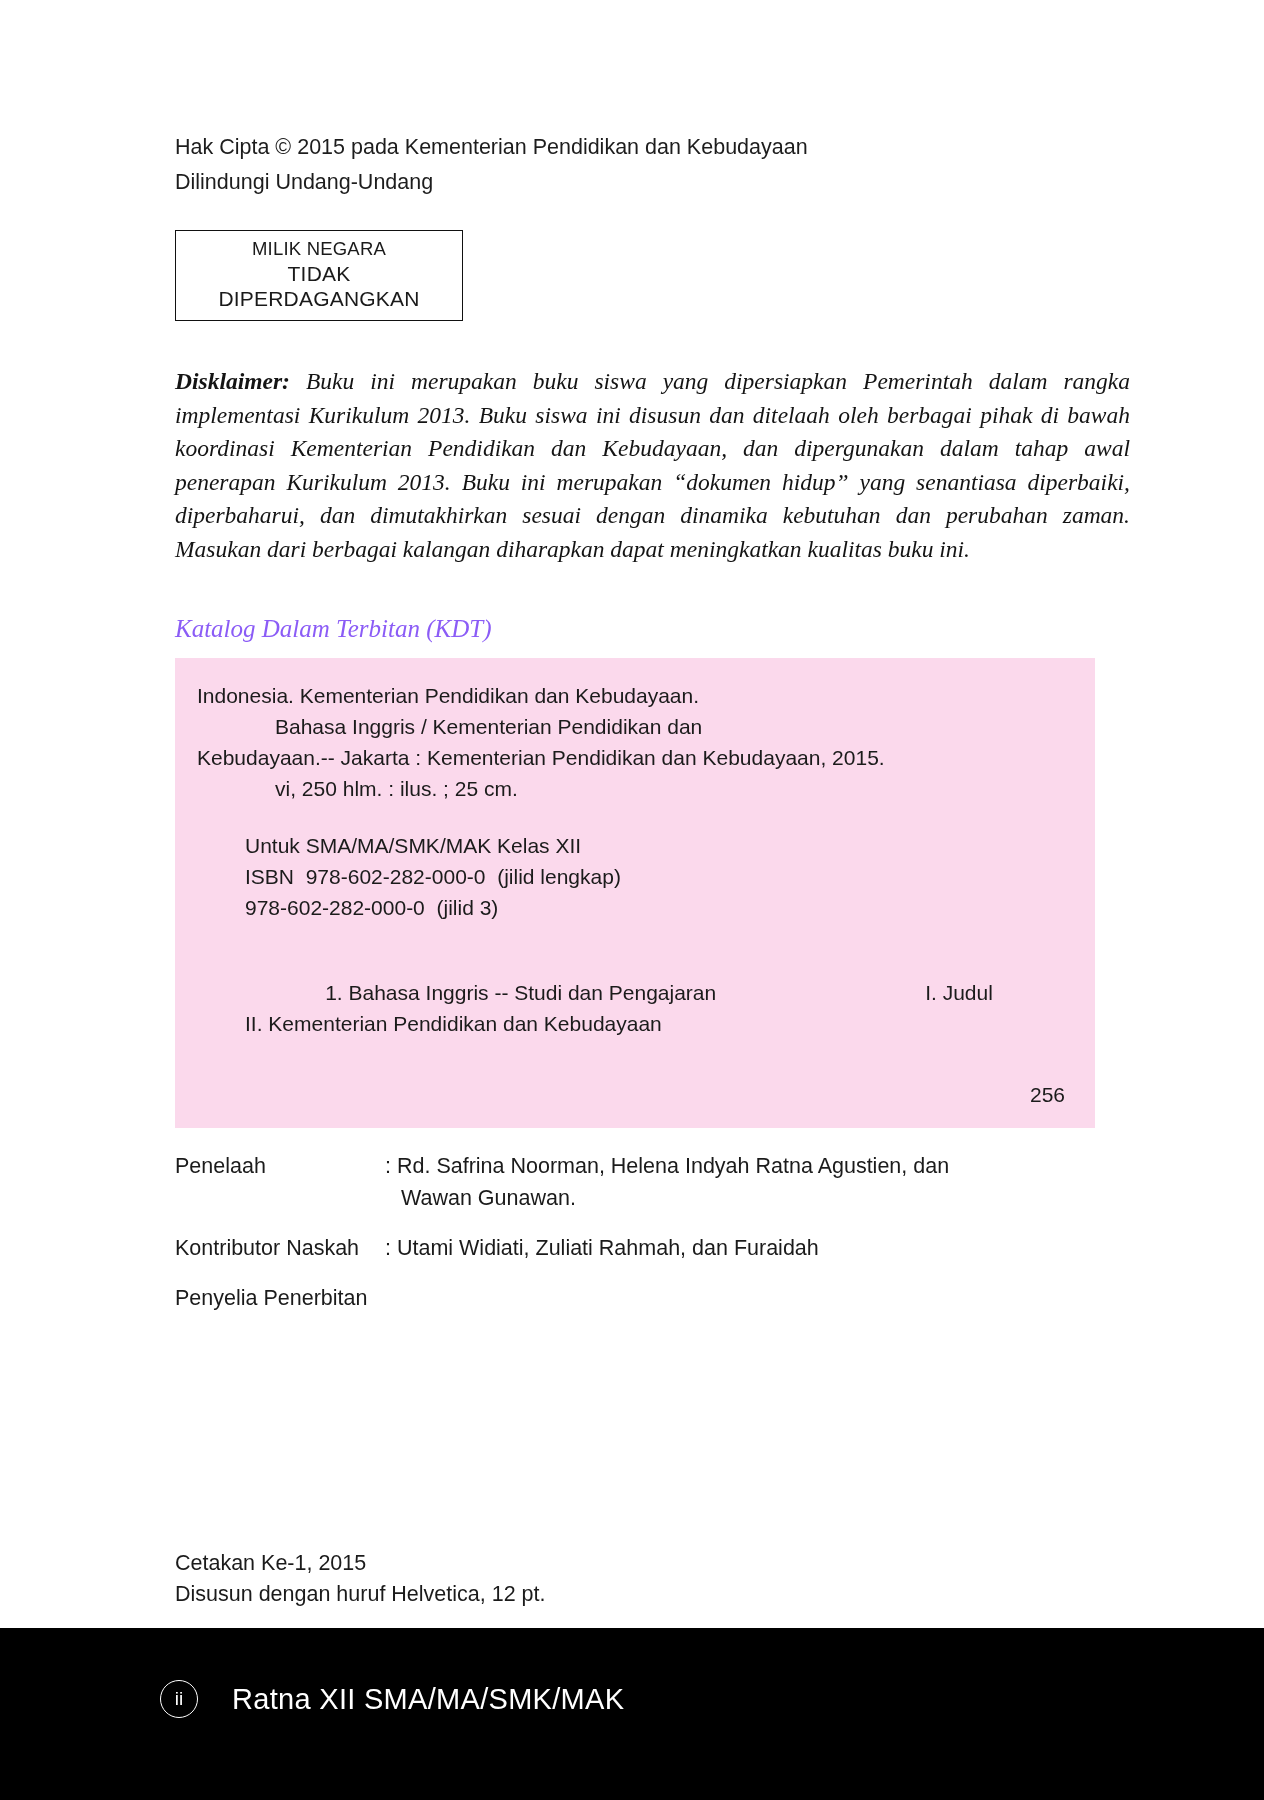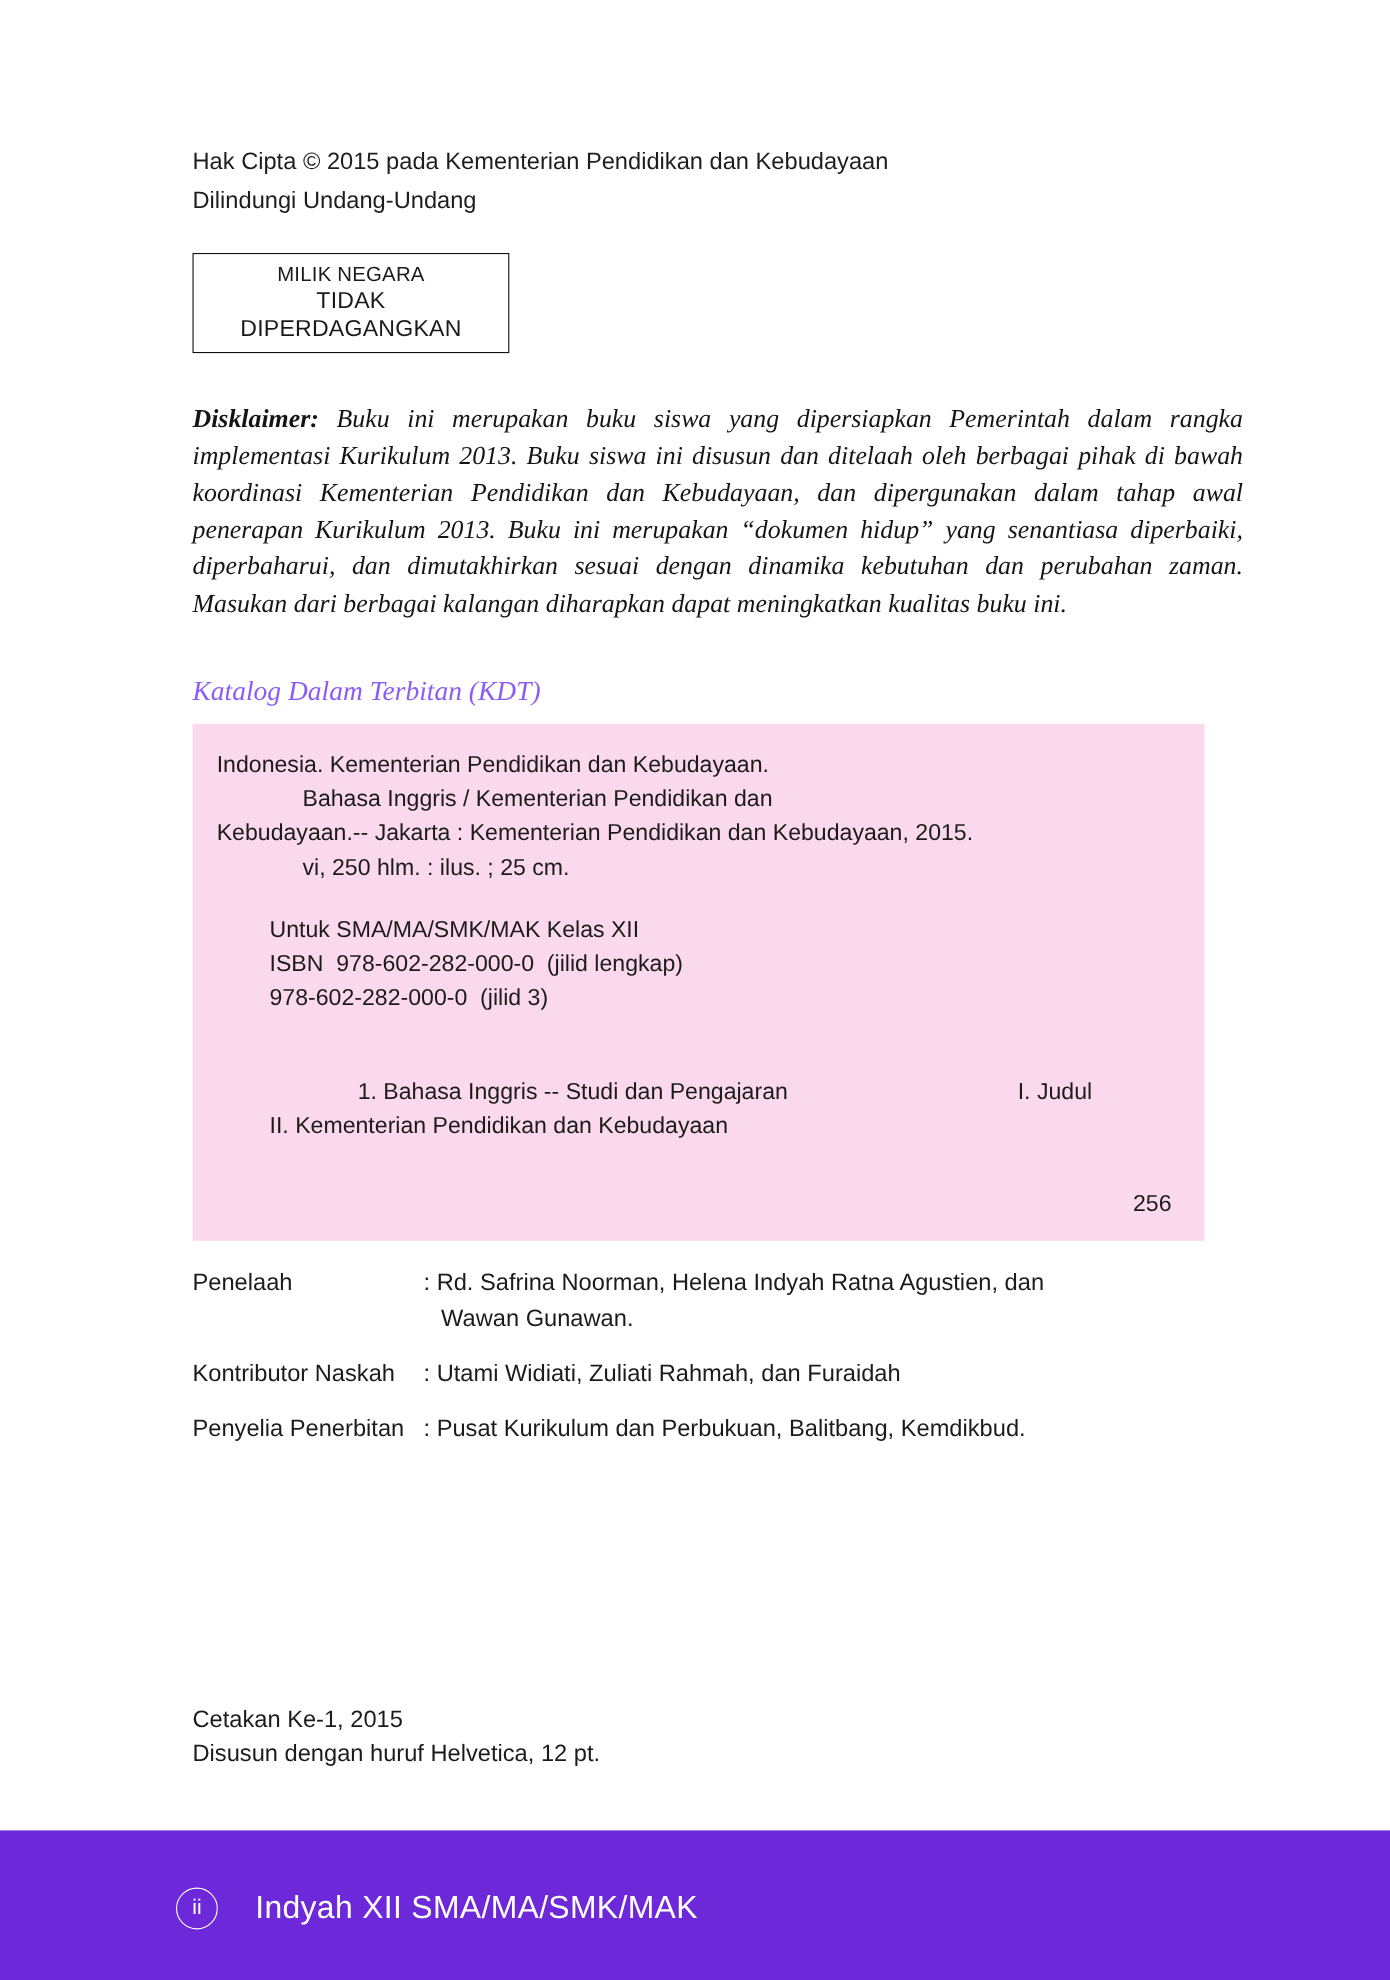--- a/index.html
+++ b/index.html
@@ -149,22 +149,22 @@
     line-height: 31px;
     color: #1b1b1b;
   }
 
   
   .footer {
     position: absolute;
     left: 0;
     bottom: 0;
     width: 1264px;
-    height: 136px;
-    background: #6d28d9;
+    height: 172px;
+    background: #000000;
   }
   .footer-inner {
     position: absolute;
     left: 160px;
     top: 52px;
     display: flex;
     align-items: center;
   }
   .page-circle {
     width: 38px;
@@ -239,32 +239,31 @@
         </span>
       </div>
 
       <div class="credit-row">
         <span class="credit-label">Kontributor Naskah</span>
         <span class="credit-value">: Utami Widiati, Zuliati Rahmah, dan Furaidah</span>
       </div>
 
       <div class="credit-row">
         <span class="credit-label">Penyelia Penerbitan</span>
-        <span class="credit-value">: Pusat Kurikulum dan Perbukuan, Balitbang, Kemdikbud.</span>
       </div>
 
     </div>
 
   </div>
 
   <div class="printinfo">
     <div>Cetakan Ke-1, 2015</div>
     <div>Disusun dengan huruf Helvetica, 12 pt.</div>
   </div>
 
   <div class="footer">
     <div class="footer-inner">
       <div class="page-circle">ii</div>
-      <div class="footer-title">Indyah XII SMA/MA/SMK/MAK</div>
+      <div class="footer-title">Ratna XII SMA/MA/SMK/MAK</div>
     </div>
   </div>
 
 </div>
 
 </body></html>

